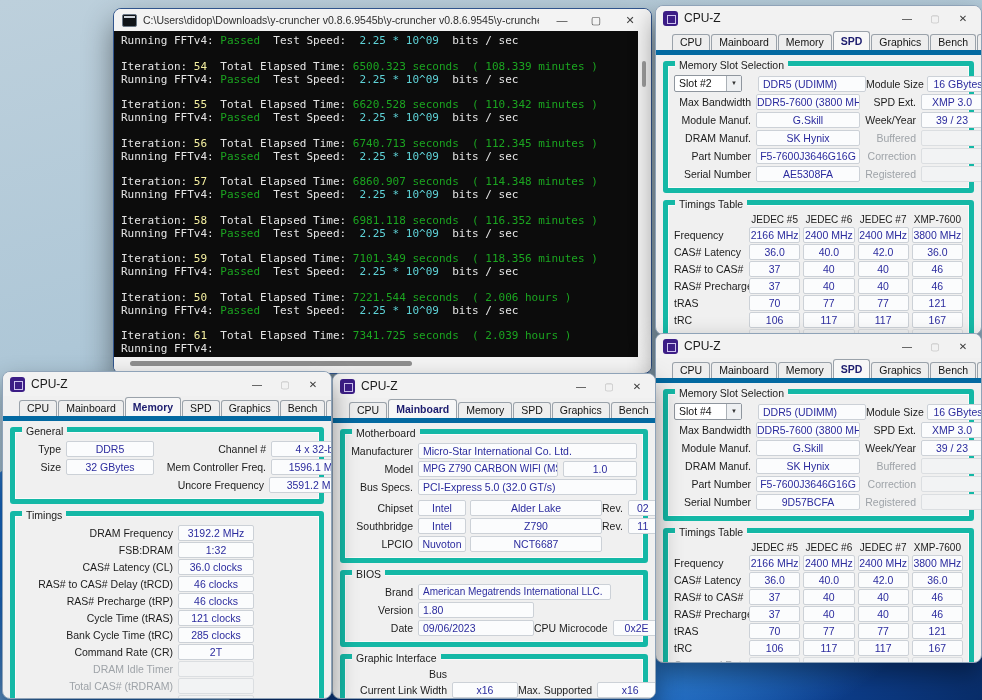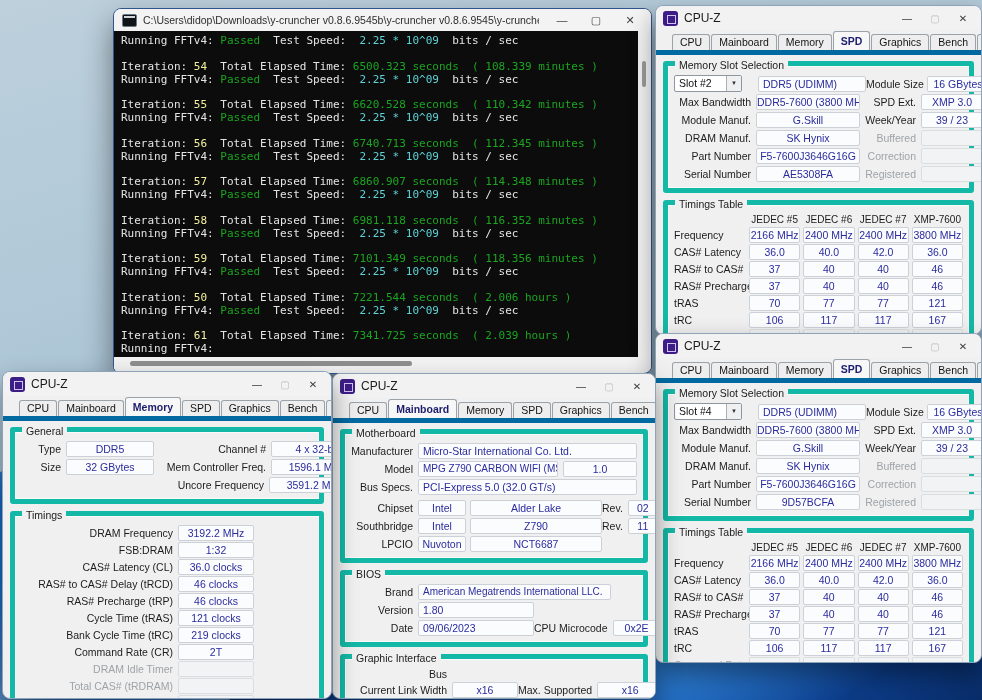--- a/index.html
+++ b/index.html
@@ -236,21 +236,21 @@
           <div class="cz-row mtrow">
             <span class="cz-lab mtlab">RAS# Precharge (tRP)</span>
             <span class="cz-field mtfield">46 clocks</span>
           </div>
           <div class="cz-row mtrow">
             <span class="cz-lab mtlab">Cycle Time (tRAS)</span>
             <span class="cz-field mtfield">121 clocks</span>
           </div>
           <div class="cz-row mtrow">
             <span class="cz-lab mtlab">Bank Cycle Time (tRC)</span>
-            <span class="cz-field mtfield">219 clocks</span>
+            <span class="cz-field mtfield">285 clocks</span>
           </div>
           <div class="cz-row mtrow">
             <span class="cz-lab mtlab">Command Rate (CR)</span>
             <span class="cz-field mtfield">2T</span>
           </div>
           <div class="cz-row mtrow">
             <span class="cz-lab mtlab disabled">DRAM Idle Timer</span>
             <span class="cz-field mtfield disabled"></span>
           </div>
           <div class="cz-row mtrow">

